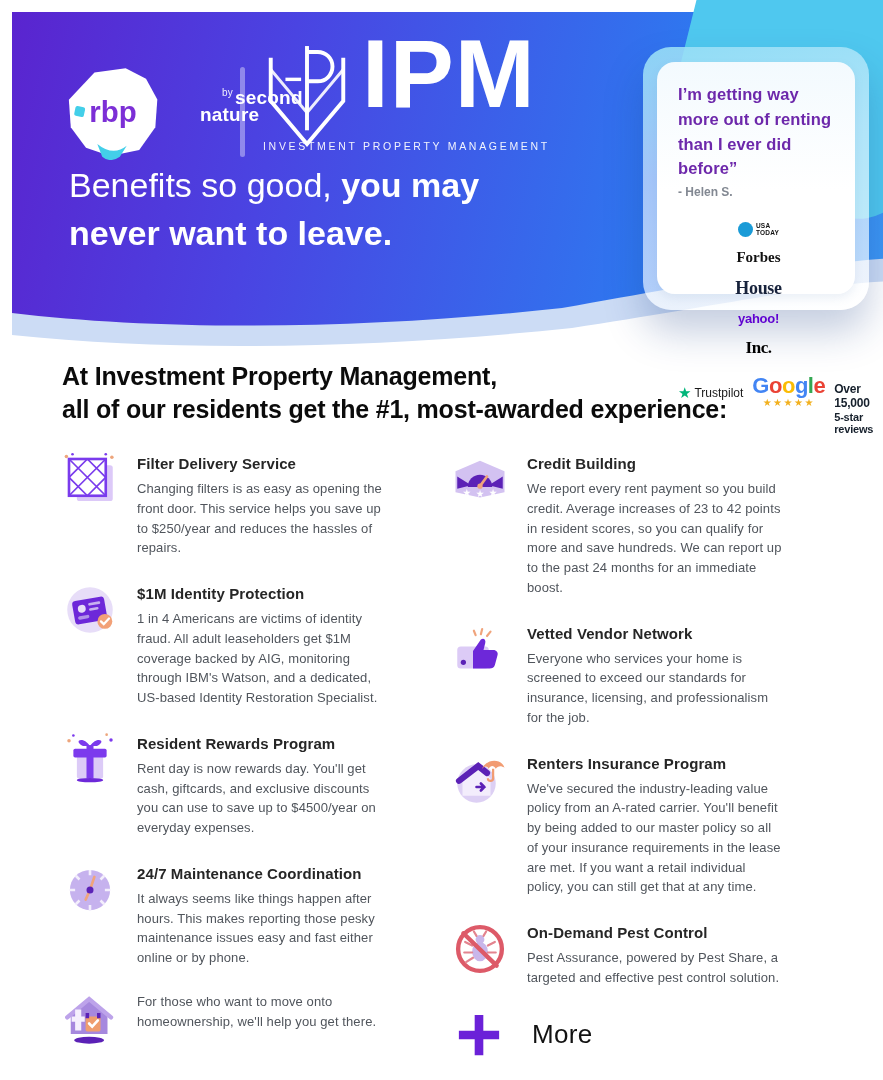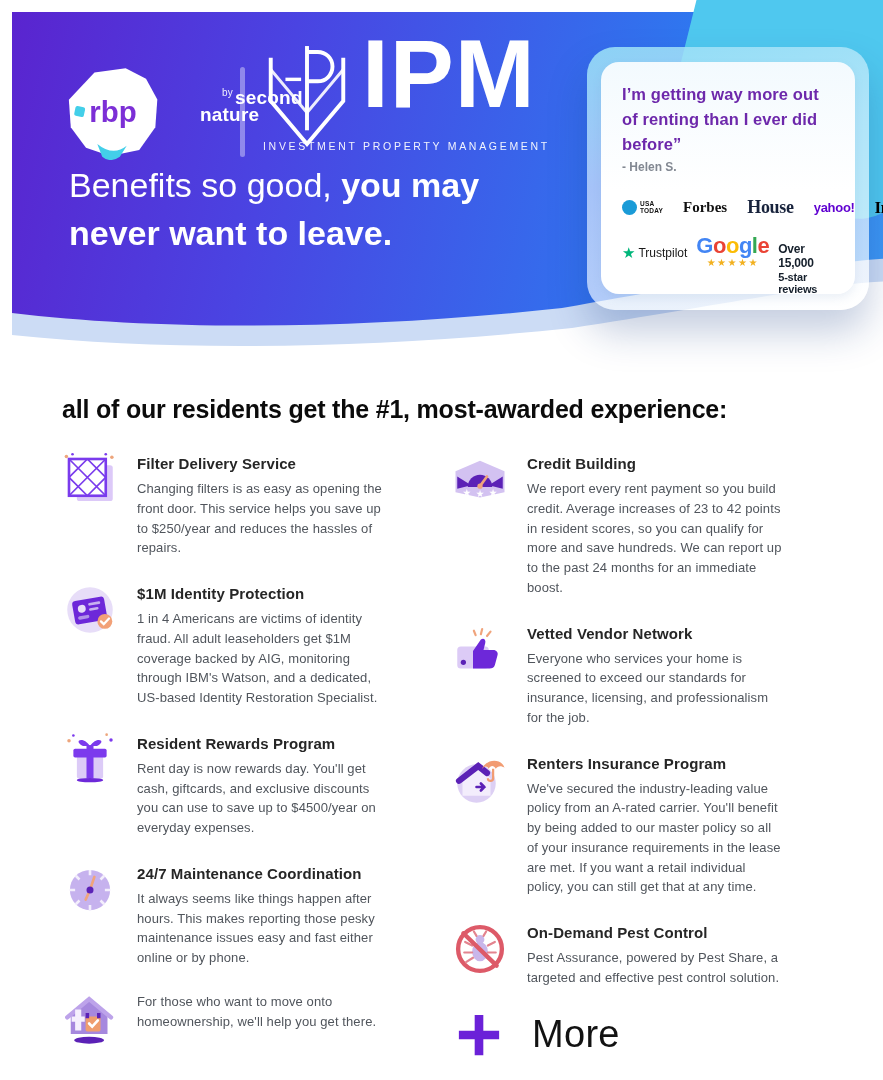--- a/index.html
+++ b/index.html
@@ -25,30 +25,30 @@
   .monogram{position:absolute;left:246px;top:28px;width:98px;height:114px;}
   .brand{position:absolute;left:350px;top:14px;font-size:96px;font-weight:bold;
          color:#fff;letter-spacing:1px;line-height:1;}
   .brand-sub{position:absolute;left:251px;top:128px;width:330px;color:rgba(255,255,255,.93);
          font-size:10.5px;letter-spacing:2.7px;font-weight:500;white-space:nowrap;}
 
   .headline{position:absolute;left:57px;top:150px;color:#fff;font-size:34px;line-height:1.4;}
   .headline b{font-weight:bold;}
 
   
-  .card-outer{position:absolute;right:26px;top:35px;width:282px;height:263px;border-radius:28px;z-index:4;
+  .card-outer{position:absolute;right:26px;top:35px;width:226px;height:263px;border-radius:28px;z-index:4;
       background:linear-gradient(165deg,rgba(150,222,246,.9) 0%,rgba(235,246,255,.62) 42%,rgba(255,255,255,.68) 100%);
       box-shadow:0 22px 38px rgba(25,60,130,.25);}
   .card-inner{position:absolute;left:14px;top:15px;right:14px;bottom:16px;border-radius:18px;
       background:linear-gradient(180deg,#f3fafe 0%,#ffffff 55%);
       box-shadow:0 4px 10px rgba(100,130,180,.12);padding:20px 16px 0 21px;box-sizing:border-box;}
   .quote{color:#6d28ab;font-weight:bold;font-size:16.5px;line-height:1.5;letter-spacing:.1px;}
   .attr{color:#828892;font-size:12px;margin-top:4px;margin-right:2px;font-weight:bold;}
 
-  .logos-row{display:flex;align-items:center;gap:20px;margin-top:23px;}
+  .logos-row{display:flex;align-items:center;gap:12px;margin-top:23px;flex-direction:column;}
   .usa-today{display:flex;align-items:center;gap:3px;}
   .usa-dot{width:15px;height:15px;border-radius:50%;background:#1a9bd7;}
   .usa-txt{font-size:6.5px;font-weight:bold;color:#111;line-height:1.05;letter-spacing:.2px;}
   .forbes{font-family:"Liberation Serif",serif;font-weight:bold;font-size:15px;color:#111;}
   .house{font-family:"Liberation Serif",serif;font-weight:bold;font-size:18px;color:#18233c;letter-spacing:-.3px;}
   .yahoo{font-weight:bold;font-size:13px;color:#5f01d1;letter-spacing:-.3px;text-align:center;}
   .inc{font-family:"Liberation Serif",serif;font-weight:bold;font-size:17px;color:#000;letter-spacing:-.5px;}
 
   .reviews-row{display:flex;align-items:flex-start;gap:9px;margin-top:19px;}
   .trustpilot{display:flex;align-items:center;gap:3px;margin-top:8px;}
@@ -67,21 +67,21 @@
   .col{width:330px;}
   .col.left{width:324px;}
   .item{display:flex;gap:19px;margin-bottom:24px;}
   .icon-box{width:56px;height:56px;flex:0 0 56px;}
   .icon-box svg{width:56px;height:56px;display:block;}
   .item-title{font-size:15px;font-weight:bold;color:#262626;margin:3px 0 7px 0;letter-spacing:.1px;}
   .item-desc{font-size:13px;color:#50555c;line-height:1.52;margin:0;letter-spacing:.1px;}
 
   .more-row{display:flex;align-items:center;gap:30px;margin-top:12px;margin-left:4px;}
   .plus-icon svg{width:46px;height:46px;display:block;}
-  .more-label{font-size:38px;color:#121212;letter-spacing:.3px;}
+  .more-label{font-size:26px;color:#121212;letter-spacing:.3px;}
 </style>
 </head>
 <body>
 
 <div class="page">
 
   <div class="hero">
     <div class="cyan-accent"></div>
 
     <svg class="hero-wave" viewBox="0 0 883 125" preserveAspectRatio="none">
@@ -144,21 +144,21 @@
           <span class="google-block">
             <span class="google-word" id="google-logo"><span style="color: rgb(66, 133, 244);">G</span><span style="color: rgb(234, 67, 53);">o</span><span style="color: rgb(251, 188, 5);">o</span><span style="color: rgb(66, 133, 244);">g</span><span style="color: rgb(52, 168, 83);">l</span><span style="color: rgb(234, 67, 53);">e</span></span>
             <div class="google-stars">★★★★★</div>
           </span>
           <span class="reviews-count"><span>Over 15,000</span><span class="r2">5-star reviews</span></span>
         </div>
       </div>
     </div>
   </div>
 
-  <div class="main-heading"><br><span>all of our residents get the #1, most-awarded experience:</span>
+  <div class="main-heading"><span>At Investment Property Management,</span><br><span>all of our residents get the #1, most-awarded experience:</span>
   </div>
 
   <div class="columns">
     <div class="col left" id="left-col">
         <div class="item">
           <div class="icon-box">
             <svg viewBox="0 0 64 64">
               <rect x="17" y="15" width="41" height="41" rx="3" fill="#dcc9f8"></rect>
               <rect x="8" y="8" width="42" height="42" fill="#ffffff" stroke="#7a3bed" stroke-width="3"></rect>
               <path d="M8 29 L29 8 M8 50 L50 8 M29 50 L50 29 M8 29 L29 50 M29 8 L50 29 M8 8 L50 50" stroke="#7a3bed" stroke-width="2" fill="none"></path>

